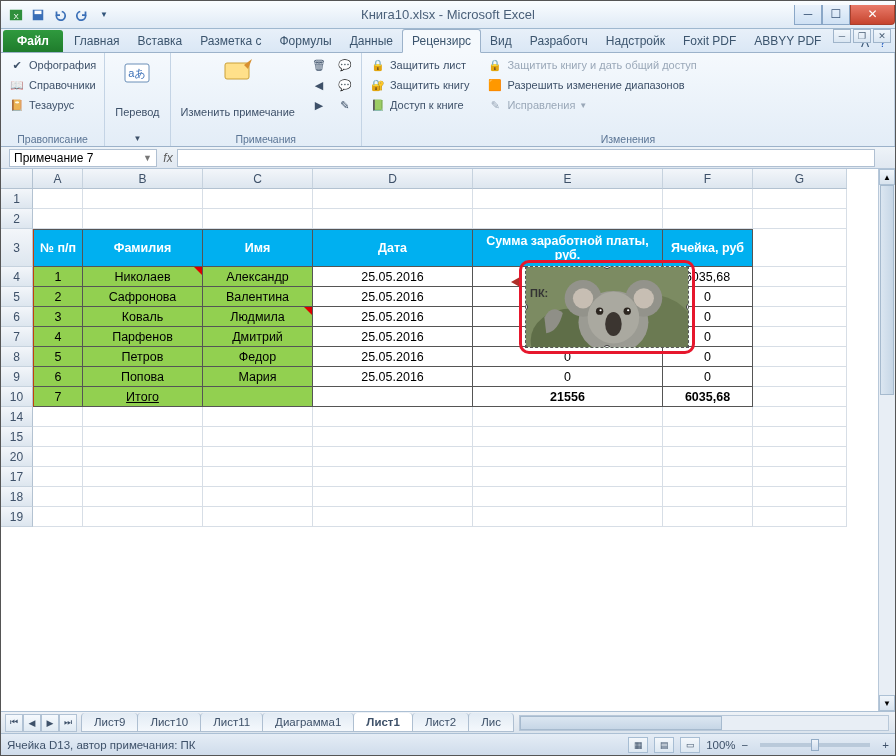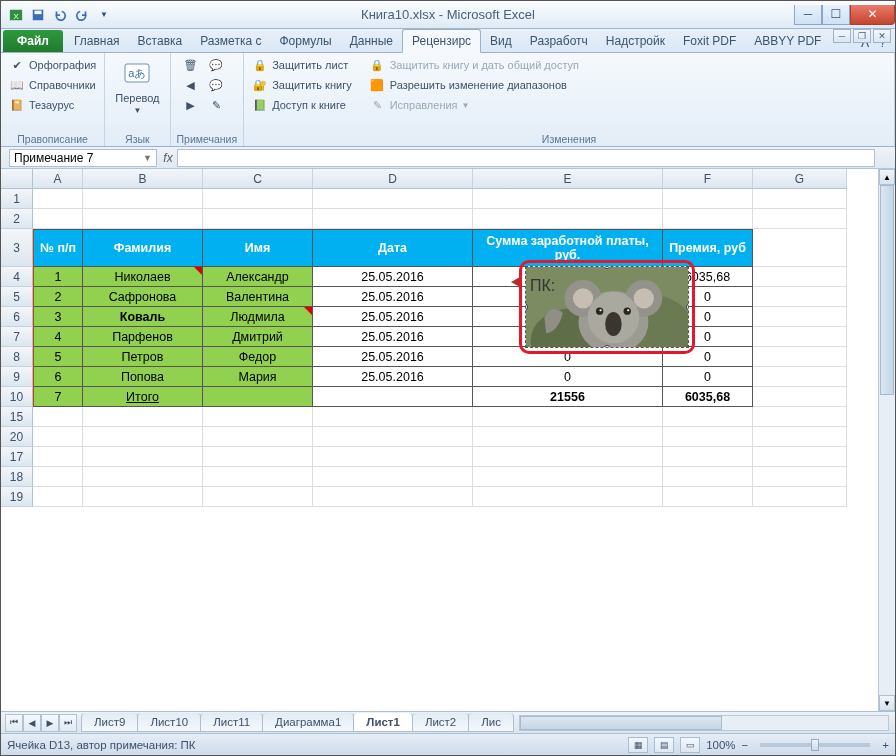--- a/index.html
+++ b/index.html
@@ -26,21 +26,21 @@
   .helpbtns span{ padding:2px 3px; }
 
   
   .ribbon { height: 94px; background: linear-gradient(#f5f9fd,#e3edf7); border-bottom: 1px solid #9cb2ca; display: flex; font-size: 11px; color: #3e5169; }
   .rgroup { border-right: 1px solid #c4d4e5; padding: 3px 6px 1px; display: flex; flex-direction: column; }
   .rgroup-body{ flex:1; display:flex; align-items:flex-start; gap:6px;}
   .rgroup-label { text-align: center; font-size: 10.5px; color: #5b7595; padding-top:2px;}
   .stackbtns{ display:flex; flex-direction:column; gap:2px;}
   .stackbtns .sb{ display:flex; align-items:center; gap:4px; padding:1px 2px;}
   .sb .ic{ width:16px; height:16px; display:inline-flex; align-items:center; justify-content:center; }
-  .bigbtn{ display:flex; flex-direction:column; align-items:center; gap:2px; padding:2px 4px;}
+  .bigbtn{ display:flex; flex-direction:column; align-items:center; gap:16px; padding:2px 4px;}
   .bigbtn .bic{ width:32px; height:32px; display:flex; align-items:center; justify-content:center;}
 
   
   .fbar{ height:22px; background:linear-gradient(#eef3f8,#e0e8f1); border-bottom:1px solid #b2c4d7; display:flex; align-items:center; font-size:12px;}
   .namebox{ width:148px; border:1px solid #b0c0d2; background:#fff; height:18px; margin:0 2px 0 8px; padding:1px 4px; display:flex; align-items:center; justify-content:space-between;}
   .namebox .dd{ color:#777; font-size:9px;}
   .fx-ic{ width:18px; text-align:center; color:#5b5b5b; font-style:italic;}
   .formula-input{ flex:1; background:#fff; border:1px solid #b0c0d2; height:18px; margin-right:20px;}
 
   
@@ -56,21 +56,21 @@
   .gcell{ background:#92d050; justify-content:center; border-right:1px solid #555; border-bottom:1px solid #555;}
   .dcell{ justify-content:center; border-right:1px solid #555; border-bottom:1px solid #555;}
   .bcell{ font-weight:bold;}
   .firstcol{border-left:1px solid #c2410c;}
   .redtri{ position:relative;}
   .redtri::after{ content:''; position:absolute; top:0; right:0; border:4px solid transparent; border-top-color:#d00; border-right-color:#d00;}
 
   
   .comment-box{ position:absolute; left:518px; top:91px; width:176px; height:94px; border:3px solid #e6172d; border-radius:10px; padding:3px; background:transparent;}
   .comment-inner{ width:100%; height:100%; border:1px dashed #555; position:relative; background:#ded; overflow:hidden;}
-  .comment-inner .htxt{ position:absolute; top:10px; left:4px; font-size:16px; font-weight:normal; color:#333; z-index:2;}
+  .comment-inner .htxt{ position:absolute; top:20px; left:4px; font-size:11px; font-weight:bold; color:#333; z-index:2;}
   .handles{ position:absolute; inset:-4px;}
   .handle{ position:absolute; width:7px; height:7px; background:#fff; border:1px solid #333; border-radius:50%;}
   .h-tl{top:-1px;left:-1px;} .h-tr{top:-1px;right:-1px;} .h-bl{bottom:-1px;left:-1px;} .h-br{bottom:-1px;right:-1px;}
   .h-t{top:-1px;left:50%;transform:translateX(-50%);} .h-b{bottom:-1px;left:50%;transform:translateX(-50%);}
   .h-l{left:-1px;top:50%;transform:translateY(-50%);} .h-r{right:-1px;top:50%;transform:translateY(-50%);}
   .koala{ position:absolute; inset:0;}
   .red-arrow{ position:absolute; left:505px; top:108px; width:0; height:0; border:5px solid transparent; border-right:9px solid #b03028;}
 
   
   .sheetbar{ height:22px; background:linear-gradient(#eef2f7,#dbe4ed); border-top:1px solid #acc0d4; display:flex; align-items:center; font-size:11.5px; color:#3e5169;}
@@ -191,20 +191,29 @@
               </svg>
             </span>
           <span>Перевод</span>
             <span style="font-size:8px;">▼</span>
         </div>
       </div>
       <div class="rgroup-label">Язык</div>
     </div>
     <div class="rgroup">
       <div class="rgroup-body">
+        <div class="bigbtn">
+          <span class="bic">
+              <svg width="32" height="30" viewBox="0 0 32 30">
+                <rect x="3" y="4" width="24" height="16" rx="2" fill="#ffe08a" stroke="#caa038"></rect>
+                <path d="M22 6 L30 0 L26 10 Z" fill="#d78f2f"></path>
+              </svg>
+            </span>
+          <span style="text-align:center">Изменить примечание</span>
+        </div>
         <div class="stackbtns" style="margin-left:4px;">
           <div class="sb">
               <span class="ic">🗑</span>
             </div>
           <div class="sb">
               <span class="ic">◀</span>
             </div>
           <div class="sb">
               <span class="ic">▶</span>
             </div>
@@ -303,21 +312,21 @@
             <div class="cell " style="width: 90px;"></div>
             <div class="cell " style="width: 94px;"></div>
           </div>
           <div class="row" style="height: 38px;">
             <div class="rowhead">3</div>
             <div class="cell hcell firstcol" style="width: 50px; white-space: normal; line-height: 1.15;">№ п/п</div>
             <div class="cell hcell" style="width: 120px; white-space: normal; line-height: 1.15;">Фамилия</div>
             <div class="cell hcell" style="width: 110px; white-space: normal; line-height: 1.15;">Имя</div>
             <div class="cell hcell" style="width: 160px; white-space: normal; line-height: 1.15;">Дата</div>
             <div class="cell hcell" style="width: 190px; white-space: normal; line-height: 1.15;">Сумма заработной платы, руб.</div>
-            <div class="cell hcell" style="width: 90px; white-space: normal; line-height: 1.15;">Премия, руб</div>
+            <div class="cell hcell" style="width: 90px; white-space: normal; line-height: 1.15;">Ячейка, руб</div>
             <div class="cell " style="width: 94px; white-space: normal; line-height: 1.15;"></div>
           </div>
           <div class="row" style="height: 20px;">
             <div class="rowhead">4</div>
             <div class="cell gcell firstcol" style="width: 50px;">1</div>
             <div class="cell gcell redtri" style="width: 120px;">Николаев</div>
             <div class="cell gcell" style="width: 110px;">Александр</div>
             <div class="cell dcell" style="width: 160px;">25.05.2016</div>
             <div class="cell dcell" style="width: 190px;">21556</div>
             <div class="cell dcell" style="width: 90px;">6035,68</div>
@@ -329,21 +338,21 @@
             <div class="cell gcell" style="width: 120px;">Сафронова</div>
             <div class="cell gcell" style="width: 110px;">Валентина</div>
             <div class="cell dcell" style="width: 160px;">25.05.2016</div>
             <div class="cell dcell" style="width: 190px;">0</div>
             <div class="cell dcell" style="width: 90px;">0</div>
             <div class="cell " style="width: 94px;"></div>
           </div>
           <div class="row" style="height: 20px;">
             <div class="rowhead">6</div>
             <div class="cell gcell firstcol" style="width: 50px;">3</div>
-            <div class="cell gcell" style="width: 120px; font-weight: bold;">Коваль</div>
+            <div class="cell gcell" style="width: 120px;">Коваль</div>
             <div class="cell gcell redtri" style="width: 110px;">Людмила</div>
             <div class="cell dcell" style="width: 160px;">25.05.2016</div>
             <div class="cell dcell" style="width: 190px;">0</div>
             <div class="cell dcell" style="width: 90px;">0</div>
             <div class="cell " style="width: 94px;"></div>
           </div>
           <div class="row" style="height: 20px;">
             <div class="rowhead">7</div>
             <div class="cell gcell firstcol" style="width: 50px;">4</div>
             <div class="cell gcell" style="width: 120px;">Парфенов</div>
@@ -374,20 +383,30 @@
             <div class="cell " style="width: 94px;"></div>
           </div>
           <div class="row" style="height: 20px;">
             <div class="rowhead">10</div>
             <div class="cell gcell firstcol" style="width: 50px;">7</div>
             <div class="cell gcell" style="width: 120px; text-decoration: underline;">Итого</div>
             <div class="cell gcell" style="width: 110px;"></div>
             <div class="cell dcell" style="width: 160px;"></div>
             <div class="cell dcell bcell" style="width: 190px;">21556</div>
             <div class="cell dcell bcell" style="width: 90px;">6035,68</div>
+            <div class="cell " style="width: 94px;"></div>
+          </div>
+          <div class="row" style="height: 20px;">
+            <div class="rowhead">14</div>
+            <div class="cell " style="width: 50px;"></div>
+            <div class="cell " style="width: 120px;"></div>
+            <div class="cell " style="width: 110px;"></div>
+            <div class="cell " style="width: 160px;"></div>
+            <div class="cell " style="width: 190px;"></div>
+            <div class="cell " style="width: 90px;"></div>
             <div class="cell " style="width: 94px;"></div>
           </div>
           <div class="row" style="height: 20px;">
             <div class="rowhead">15</div>
             <div class="cell " style="width: 50px;"></div>
             <div class="cell " style="width: 120px;"></div>
             <div class="cell " style="width: 110px;"></div>
             <div class="cell " style="width: 160px;"></div>
             <div class="cell " style="width: 190px;"></div>
             <div class="cell " style="width: 90px;"></div>

